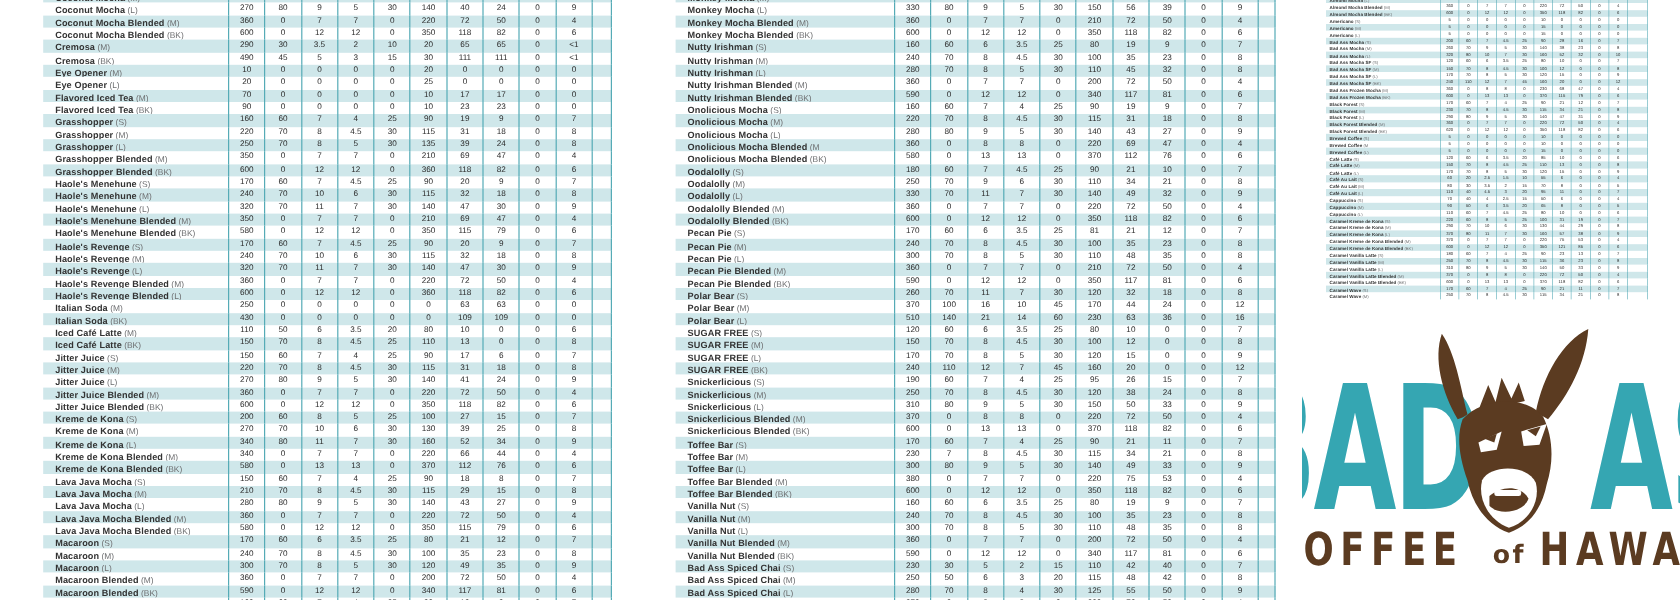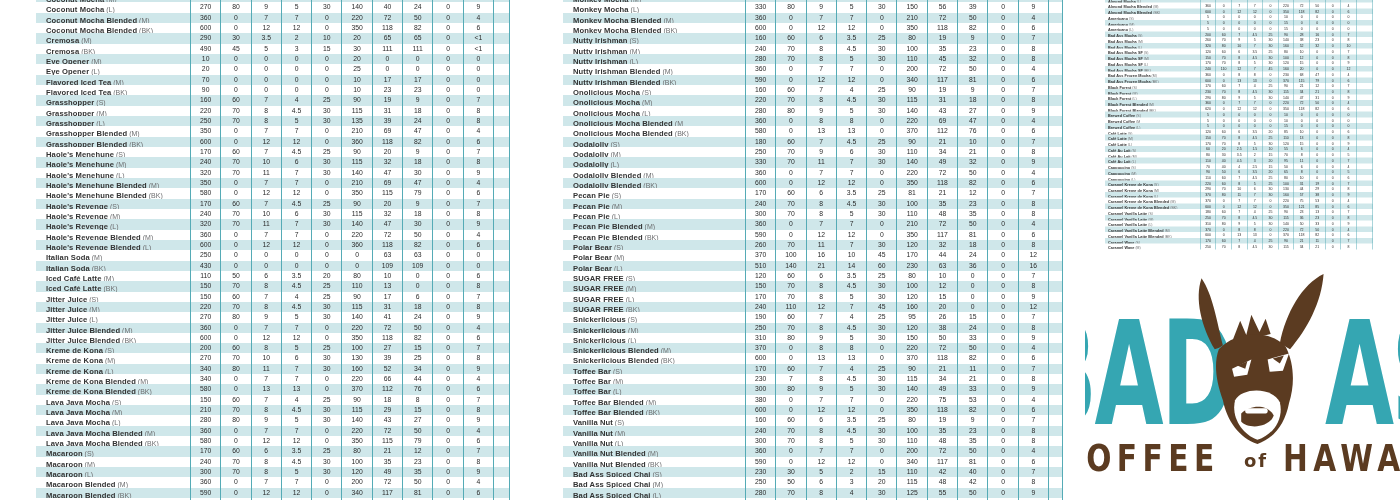--- a/index.html
+++ b/index.html
@@ -47,21 +47,21 @@
   }
   #w-bad { left: -56px; top: 44px; }
   #w-ass { left: 240px; top: 44px; }
   .small-word {
     font-weight: bold; color: #5b3b21; font-size: 38px; line-height: 1;
     transform: scaleX(0.78); transform-origin: 0 0; letter-spacing: 7px;
     font-family: "DejaVu Sans", sans-serif;
   }
   #w-coffee { left: -26px; top: 181px; }
   #w-hawaii { left: 198px; top: 181px; }
-  #w-of { left: 159px; top: 192px; font-weight: bold; color: #5b3b21; font-size: 18px;
+  #w-of { left: 159px; top: 192px; font-weight: bold; color: #5b3b21; font-size: 21px;
           letter-spacing: 2px; font-family: "DejaVu Sans", sans-serif; }
   #donkey { position: absolute; left: 92px; top: 12px; width: 165px; height: 178px; }
 </style>
 </head>
 <body>
 
 <div id="t-left" class="ntable t-big">
     <div class="row hl">
       <div class="cell name"><span class="nm">Coconut Mocha</span><span class="sz"> (M)</span></div>
       <div class="cell num"></div>

